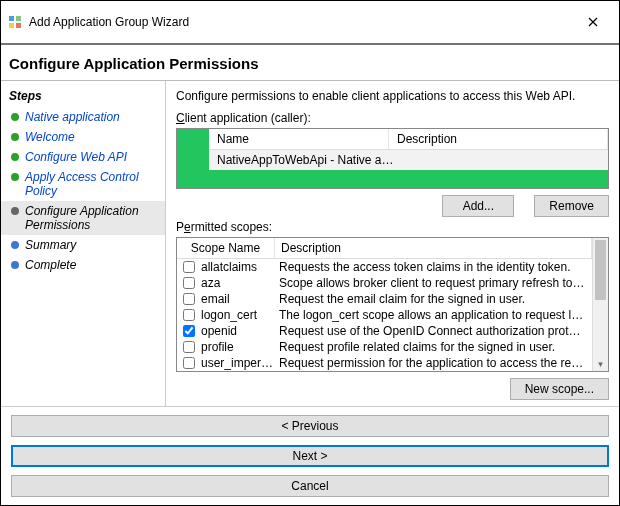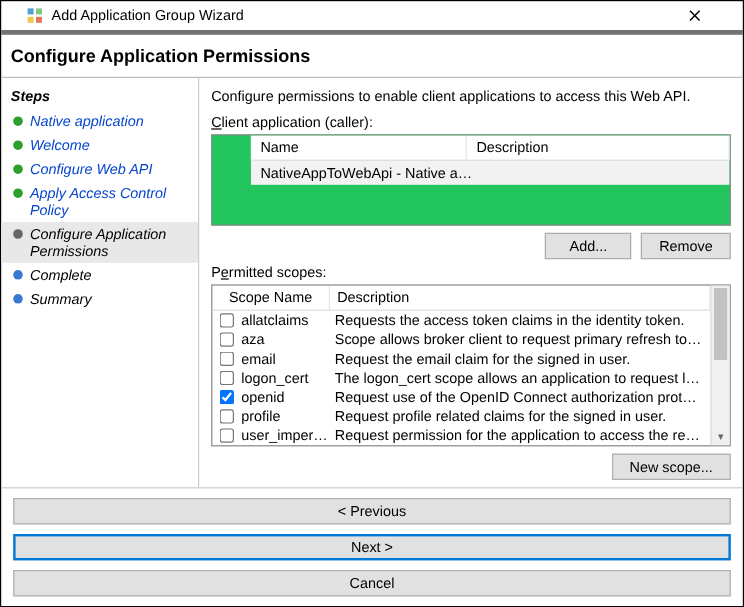--- a/index.html
+++ b/index.html
@@ -12,25 +12,25 @@
   }
   .window {
     width: 620px;
     height: 506px;
     border: 1px solid #000;
     display: flex;
     flex-direction: column;
     background: #fff;
   }
   .titlebar {
-    height: 28px;
+    height: 44px;
     display: flex;
     align-items: center;
-    padding: 0 20px;
-    border-bottom: 4px solid #737373;
+    padding: 0 6px;
+    border-bottom: 2px solid #737373;
   }
   .titlebar .app-icon {
     width: 16px; height: 16px;
     margin-right: 6px;
     display: inline-flex;
     align-items: center;
     justify-content: center;
   }
   .titlebar .title {
     flex: 1;
@@ -135,21 +135,21 @@
   .list-row {
     display: flex;
     padding: 3px 8px;
     font-size: 12px;
     background: #f2f2f2;
   }
   .list-row .col-name { white-space: nowrap; overflow: hidden; text-overflow: ellipsis; }
   .btn-row {
     display: flex;
     justify-content: flex-end;
-    gap: 8px;
+    gap: 20px;
     margin-top: 6px;
   }
   button.win {
     font-family: inherit;
     font-size: 12px;
     padding: 3px 14px;
     min-width: 72px;
     background: #e1e1e1;
     border: 1px solid #adadad;
     cursor: pointer;
@@ -288,25 +288,25 @@
       <div class="step link">
         <span class="bullet done"></span>
         <span class="label">Apply Access Control Policy</span>
       </div>
       <div class="step current">
         <span class="bullet current"></span>
         <span class="label">Configure Application Permissions</span>
       </div>
       <div class="step">
         <span class="bullet pending"></span>
-        <span class="label">Complete</span>
+        <span class="label">Summary</span>
       </div>
       <div class="step">
         <span class="bullet pending"></span>
-        <span class="label">Summary</span>
+        <span class="label">Complete</span>
       </div>
     </div>
 
     <div class="main">
       <div class="instruction">Configure permissions to enable client applications to access this Web API.</div>
 
       <div class="field-label">
         <span></span><span class="underline-letter">C</span><span>lient application (caller):</span>
       </div>
 

